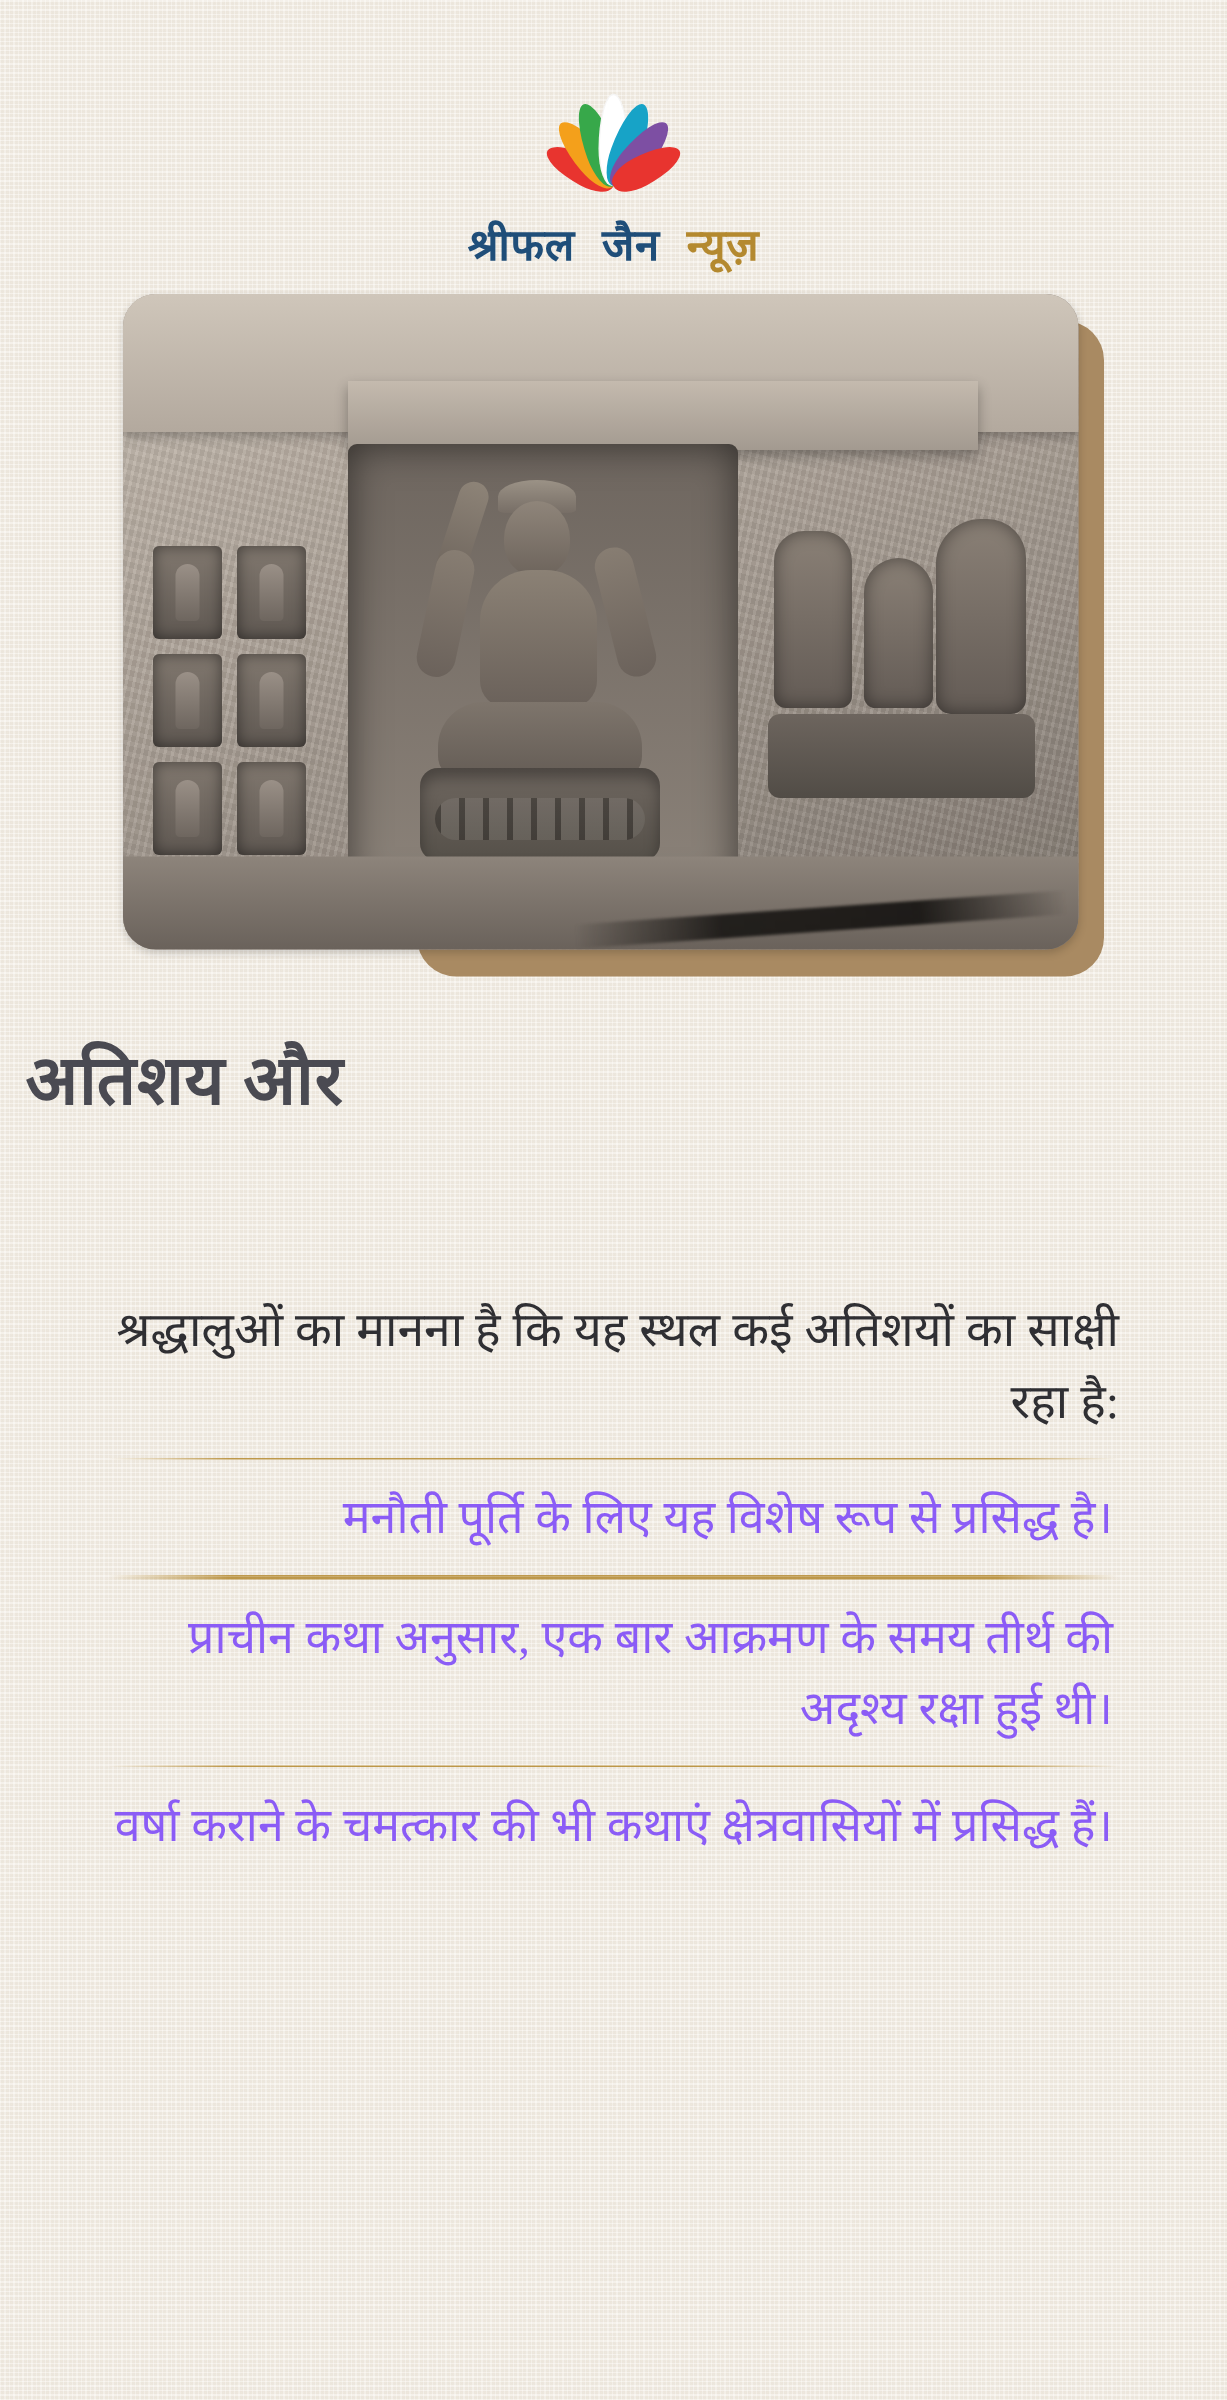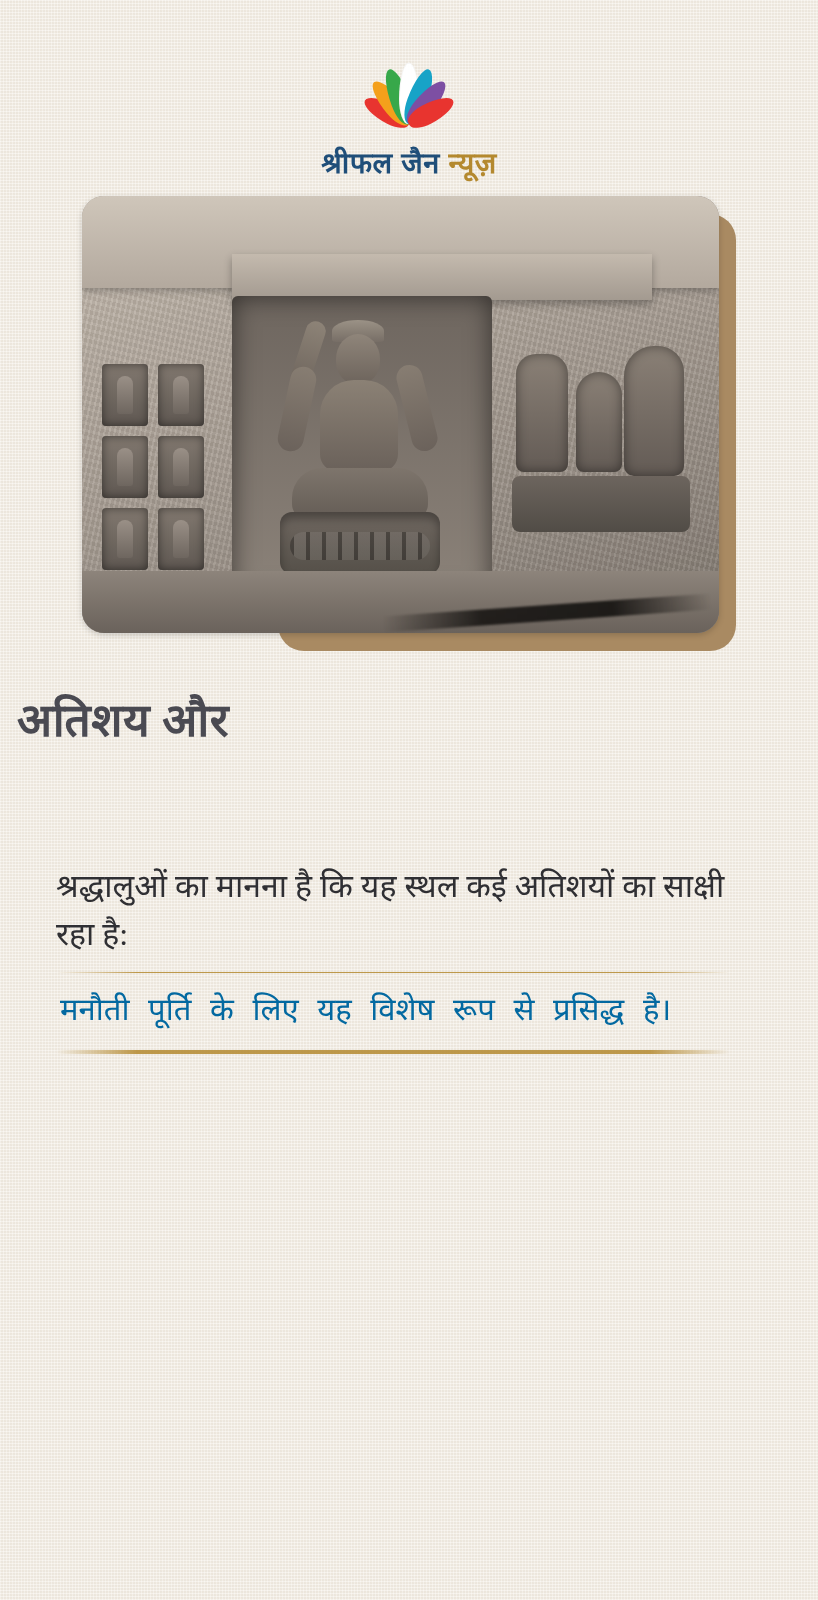--- a/index.html
+++ b/index.html
@@ -54,21 +54,21 @@
   }
   .p1 { background: #e8342f; transform: rotate(-62deg) scaleY(.86); }
   .p2 { background: #f4a01b; transform: rotate(-40deg) scaleY(.94); }
   .p3 { background: #37a84a; transform: rotate(-20deg) scaleY(1); }
   .p4 { background: #ffffff; transform: rotate(0deg) scaleY(1.06); box-shadow: 0 0 0 1px rgba(0,0,0,0.04) inset; }
   .p5 { background: #17a3c7; transform: rotate(20deg) scaleY(1); }
   .p6 { background: #7d4fa3; transform: rotate(40deg) scaleY(.94); }
   .p7 { background: #e8342f; transform: rotate(62deg) scaleY(.86); }
   .brand-name {
     margin-top: 4px;
-    font-family: Liberation Sans, sans-serif;
+    font-family: Liberation Mono, monospace;
     font-weight: bold;
     font-size: 29px;
     letter-spacing: .5px;
     color: #1f4e79;
   }
   .brand-name .accent { color: #b4892f; }
 
   
   .hero-wrap {
     position: absolute;
@@ -247,42 +247,42 @@
     font-size: 46px;
     line-height: 1.35;
     color: #4a4a52;
     letter-spacing: .5px;
   }
 
   
   .content {
     position: absolute;
     top: 862px;
-    left: 56px;
+    left: 72px;
     width: 674px;
-    text-align: left;
+    text-align: right;
   }
   .intro {
     font-family: "Liberation Serif", serif;
     font-size: 32px;
     line-height: 1.5;
     color: #2f2f33;
     padding-bottom: 14px;
   }
   .divider {
     height: 1px;
     background: linear-gradient(90deg, rgba(180,137,47,0), rgba(180,137,47,.85) 12%, rgba(180,137,47,.85) 88%, rgba(180,137,47,0));
     margin: 0 auto;
     width: 100%;
   }
   .fact {
-    font-family: Liberation Mono, monospace;
+    font-family: Liberation Serif, serif;
     font-size: 31px;
     line-height: 1.52;
-    color: #0369a1;
+    color: #8b5cf6;
     padding: 15px 4px 15px;
   }
 </style>
 </head>
 <body>
 
 <div class="page">
   <div class="paper-texture"></div>
 
   <div class="brand">
@@ -344,16 +344,18 @@
     <div class="intro">श्रद्धालुओं का मानना है कि यह स्थल कई अतिशयों का साक्षी रहा है:</div>
 
     <div class="divider"></div>
     <div class="fact">मनौती पूर्ति के लिए यह विशेष रूप से प्रसिद्ध है।</div>
 
     <div class="divider"></div>
 
     <div class="divider"></div>
 
     <div class="divider"></div>
-
-    <div class="divider"></div>
+    <div class="fact">प्राचीन कथा अनुसार, एक बार आक्रमण के समय तीर्थ की अदृश्य रक्षा हुई थी।</div>
+
+    <div class="divider"></div>
+    <div class="fact">वर्षा कराने के चमत्कार की भी कथाएं क्षेत्रवासियों में प्रसिद्ध हैं।</div>
   </div>
 </div>
 
 </body></html>

